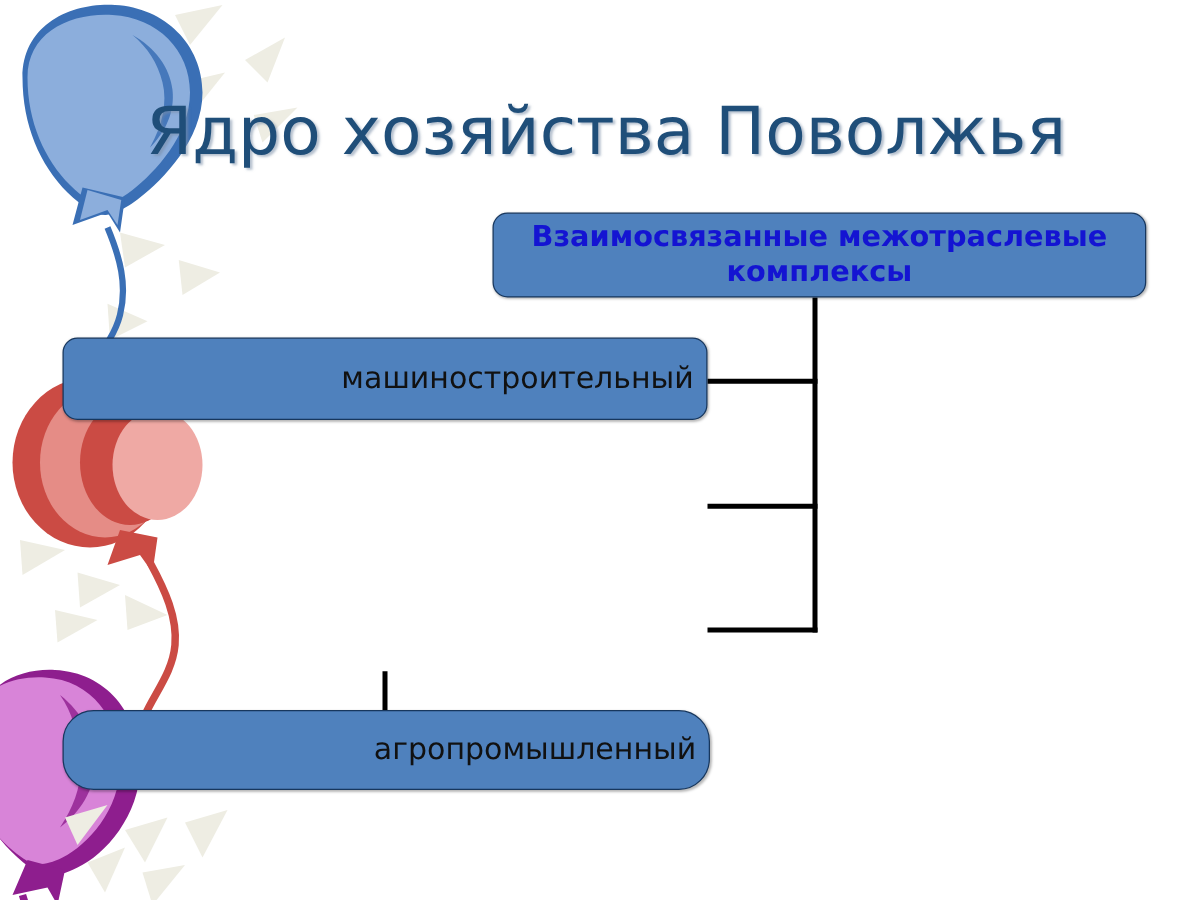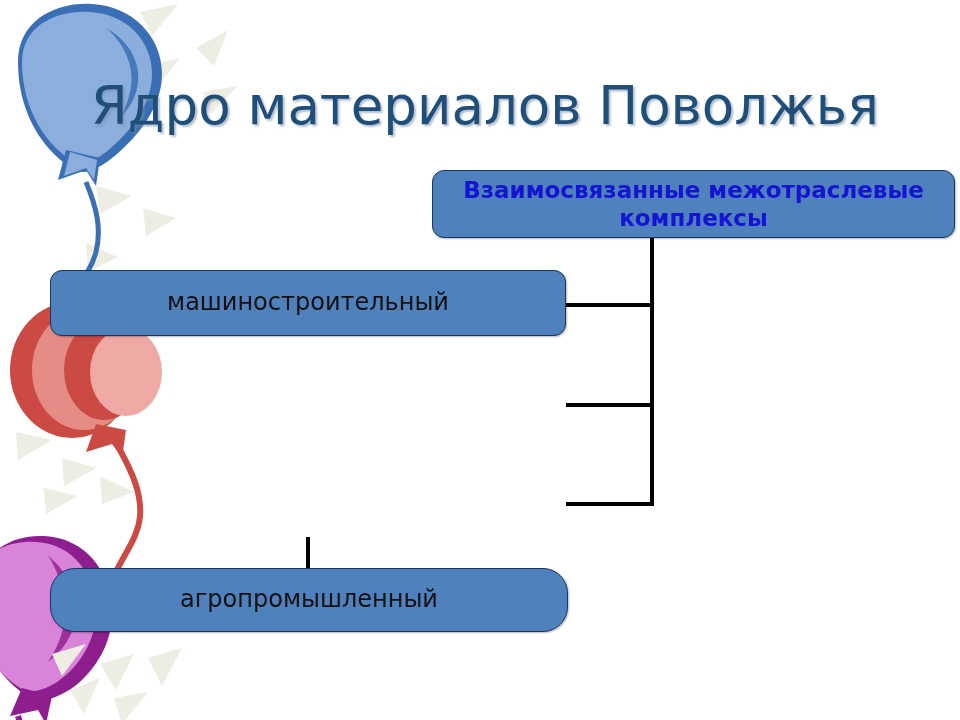--- a/index.html
+++ b/index.html
@@ -69,32 +69,32 @@
     display: block;
     width: 100%;
     padding: 0 10px;
     box-sizing: border-box;
   }
   .node-root {
     left: 394px;
     top: 170px;
     width: 523px;
     height: 68px;
-    margin-left: 38px;
   }
   .node-root .label {
     color: #1414D2;
     font-size: 23px;
     line-height: 1.22;
     font-weight: bold;
   }
   .node-child {
     left: 50px;
     width: 516px;
     height: 66px;
+    text-align: right;
   }
   .node-child .label {
     color: #111111;
     font-size: 24px;
     line-height: 1.15;
     font-weight: normal;
   }
   .n-mash { top: 270px; }
   .n-konstr { top: 371px; }
   .n-topl { top: 471px; }
@@ -164,21 +164,21 @@
     </g>
     <g fill="#EEEDE3">
       <polygon points="100,664 134,654 116,690"></polygon>
       <polygon points="148,658 182,648 162,686"></polygon>
       <polygon points="114,698 148,692 122,724"></polygon>
       <polygon points="70,690 100,678 84,714"></polygon>
       <polygon points="52,654 86,644 62,676"></polygon>
     </g>
   </svg>
 
-  <div id="title">Ядро материалов Поволжья</div>
+  <div id="title">Ядро хозяйства Поволжья</div>
 
   <div class="conn" style="left:650px; top:238px; width:4px; height:268px;"></div>
   <div class="conn" style="left:566px; top:303px; width:88px; height:4px;"></div>
   <div class="conn" style="left:566px; top:403px; width:88px; height:4px;"></div>
   <div class="conn" style="left:566px; top:502px; width:88px; height:4px;"></div>
   <div class="conn" style="left:306px; top:537px; width:4px; height:34px;"></div>
 
   <div class="node node-root">
     <span class="label">Взаимосвязанные межотраслевые комплексы</span>
   </div>

